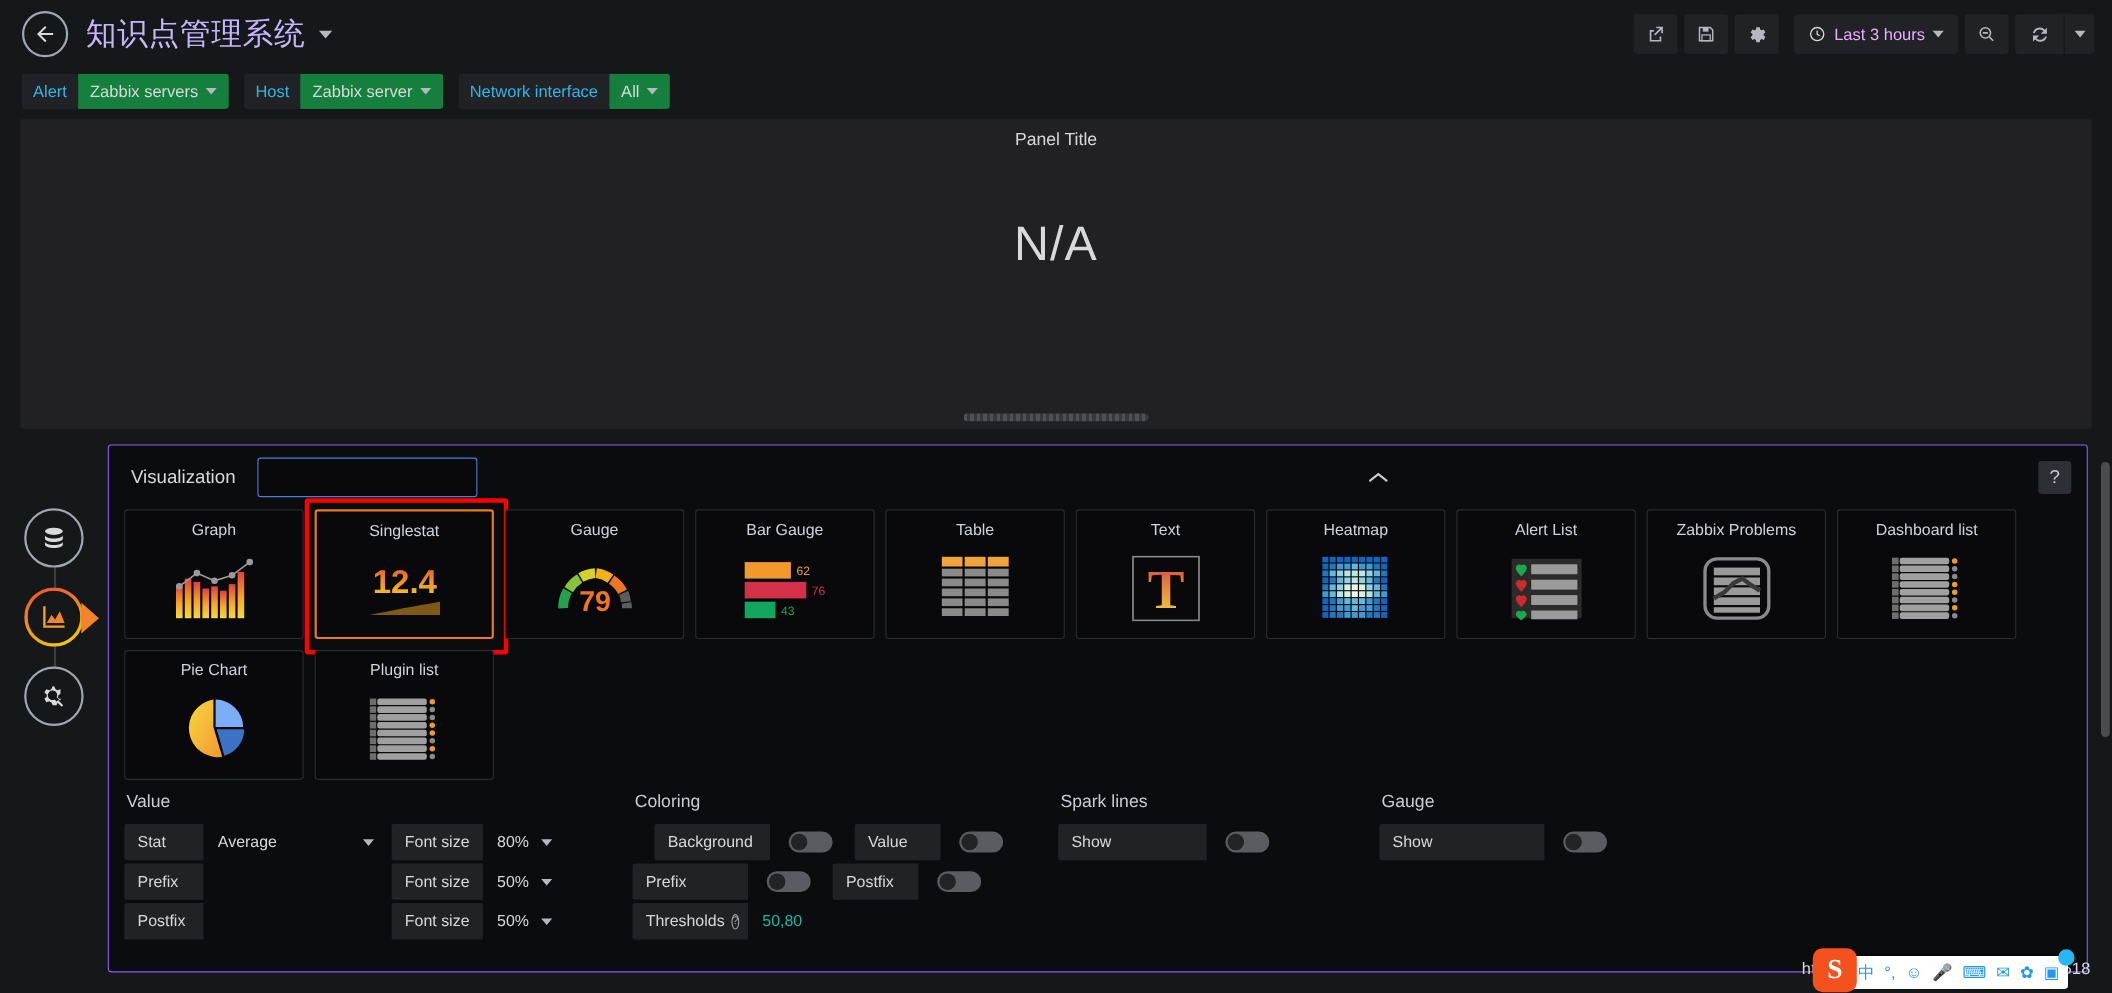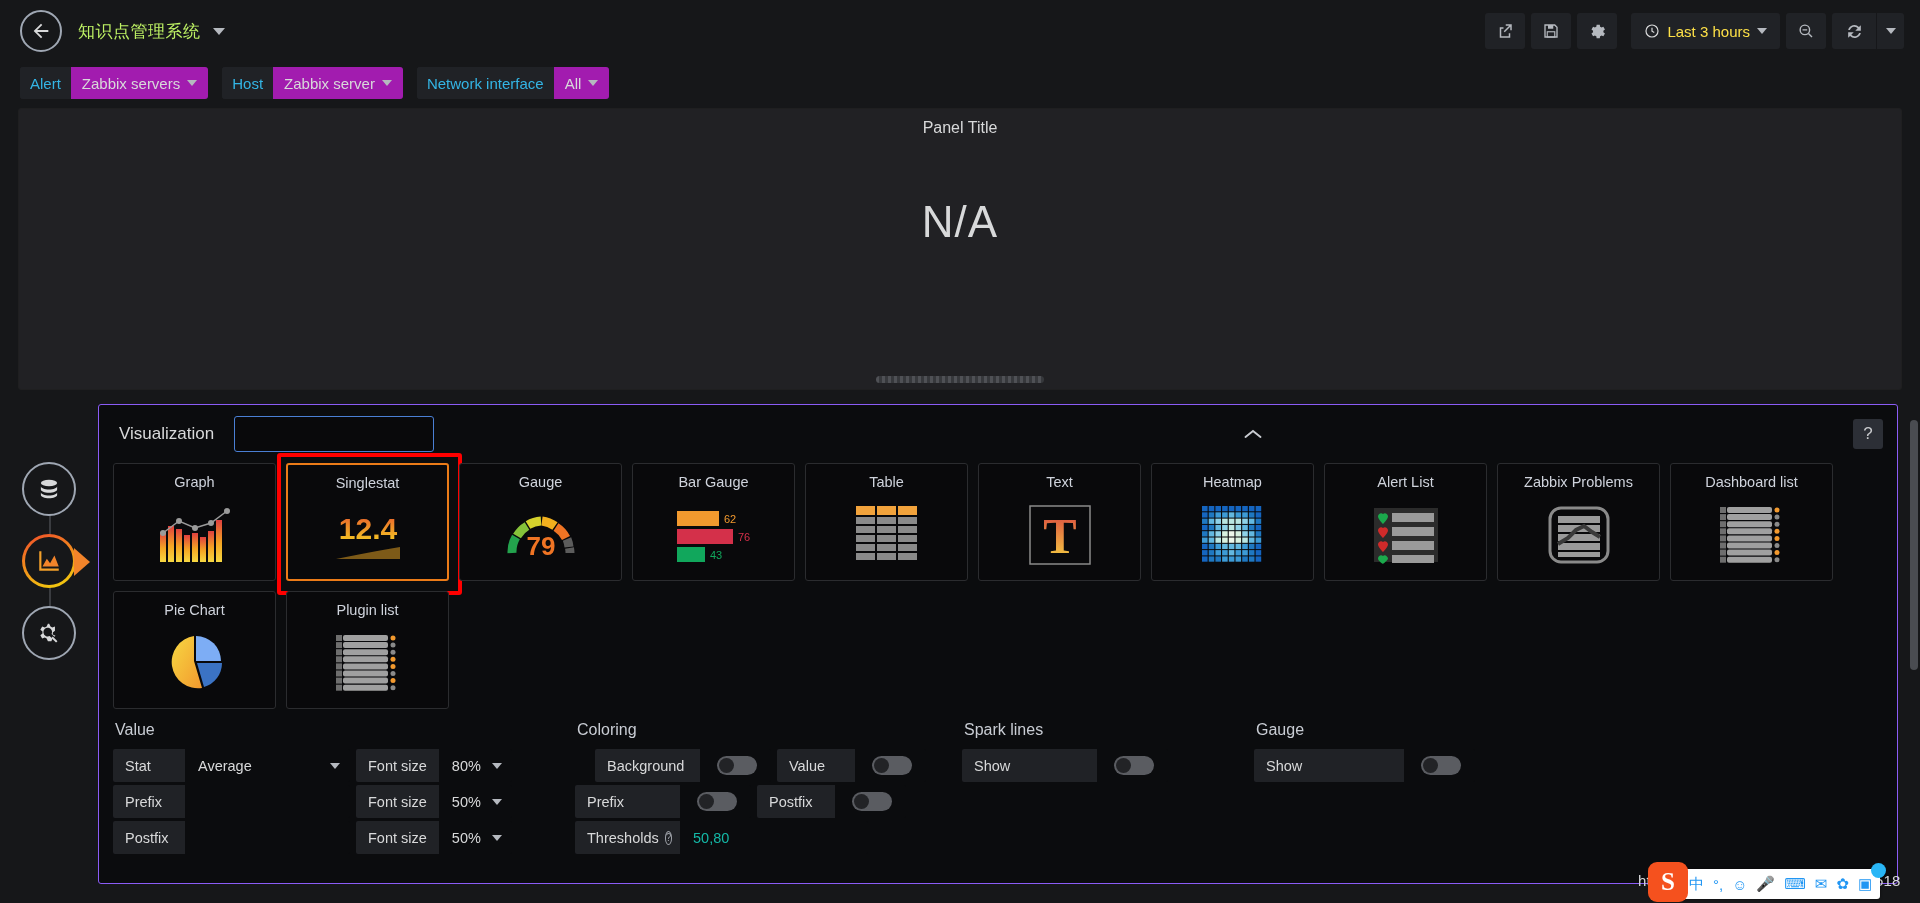--- a/index.html
+++ b/index.html
@@ -17,41 +17,41 @@
     position: absolute; left: 0; top: 0; width: 1920px; height: 62px;
     background: #161719; display: flex; align-items: center;
   }
   .back-btn {
     margin-left: 20px; width: 42px; height: 42px; border-radius: 50%;
     border: 2px solid #9fa7b3; display: flex; align-items: center; justify-content: center;
     cursor: pointer; background: transparent;
   }
   .back-btn svg { display: block; }
   .dash-title {
-    margin-left: 16px; font-size: 17px; color: #bef264; letter-spacing: .5px;
+    margin-left: 16px; font-size: 28px; color: #c4b5fd; letter-spacing: .5px;
     white-space: nowrap;
   }
   .title-caret {
     margin-left: 12px; width: 0; height: 0;
     border-left: 6px solid transparent; border-right: 6px solid transparent;
     border-top: 7px solid #b5b9bf; cursor: pointer;
   }
   .topnav-right {
     margin-left: auto; margin-right: 16px; display: flex; align-items: center; gap: 6px;
   }
   .tn-btn {
     height: 36px; min-width: 40px; padding: 0 10px; background: #202226;
     border: none; border-radius: 3px; color: #b5b9bf;
     display: flex; align-items: center; justify-content: center; cursor: pointer;
     font-size: 15px;
   }
   .timepicker {
     height: 36px; padding: 0 13px; background: #202226; border-radius: 3px;
     display: flex; align-items: center; gap: 7px; cursor: pointer;
-    color: #fde047; font-size: 15px; white-space: nowrap;
+    color: #f0abfc; font-size: 15px; white-space: nowrap;
   }
   .caret-sm {
     width: 0; height: 0; border-left: 5px solid transparent;
     border-right: 5px solid transparent; border-top: 6px solid #b5b9bf;
   }
   .refresh-split { display: flex; align-items: center; background: #202226; border-radius: 3px; }
   .refresh-split .seg { height: 36px; display: flex; align-items: center; justify-content: center; cursor: pointer; }
   .refresh-split .seg.main { width: 44px; }
   .refresh-split .seg.drop { width: 28px; border-left: 1px solid #16171a; }
 
@@ -64,21 +64,21 @@
   .var {
     display: flex; align-items: stretch; height: 32px; border-radius: 3px; overflow: hidden;
     background: #202226;
   }
   .var-label {
     display: flex; align-items: center; padding: 0 10px; font-size: 15px;
     color: #33b5e5; background: #202226; white-space: nowrap;
   }
   .var-value {
     display: flex; align-items: center; gap: 7px; padding: 0 11px;
-    background: #a21caf; color: #d8d9da; font-size: 15px; cursor: pointer; white-space: nowrap;
+    background: #15803d; color: #d8d9da; font-size: 15px; cursor: pointer; white-space: nowrap;
   }
 
   
   .preview-wrap {
     position: absolute; left: 18px; top: 108px; width: 1884px; height: 282px;
     background: #212124; border: 1px solid #1f1f20; border-radius: 3px;
   }
   .panel-title {
     text-align: center; font-size: 16px; color: #d8d9da; padding-top: 10px; font-weight: 500;
   }

